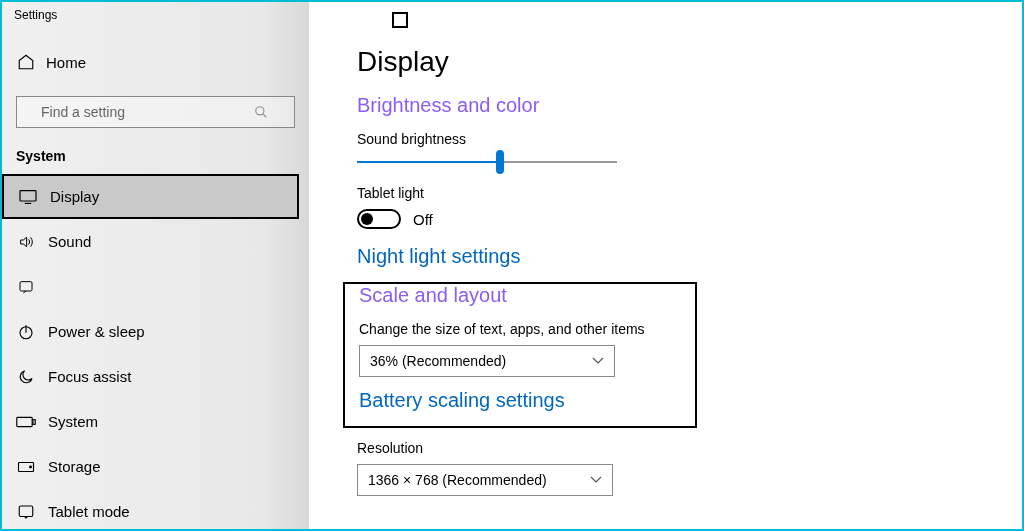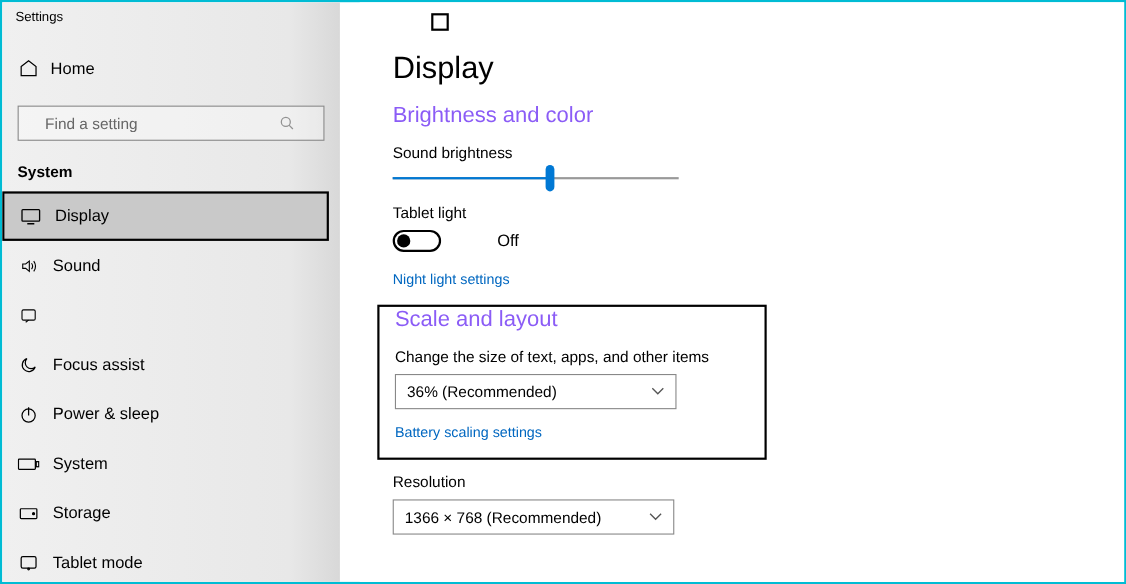--- a/index.html
+++ b/index.html
@@ -91,32 +91,32 @@
     }
     .slider-fill {
       position: absolute; left: 0; top: 0; height: 2px; background: #0078d4;
     }
     .slider-thumb {
       position: absolute; top: 50%; transform: translate(-50%, -50%);
       width: 8px; height: 24px; border-radius: 4px;
       background: #0078d4;
     }
 
-    .toggle-row { display: flex; align-items: center; margin-bottom: 16px; gap: 39px; }
+    .toggle-row { display: flex; align-items: center; margin-bottom: 16px; }
     .toggle {
       width: 44px; height: 20px; border: 2px solid #000; border-radius: 20px;
       position: relative; margin-right: 12px;
     }
     .toggle .knob {
       position: absolute; left: 2px; top: 2px; width: 12px; height: 12px;
       border-radius: 50%; background: #000;
     }
     .toggle-state { font-size: 15px; }
 
-    .link { color: #0067c0; font-size: 13px; cursor: pointer; display: inline-block; }
+    .link { color: #0067c0; font-size: 20px; cursor: pointer; display: inline-block; }
 
     .highlight-box {
       border: 2px solid #000;
       padding: 0 14px 14px 14px;
       margin: 14px 0 12px -14px;
       width: 354px;
     }
 
     .dropdown {
       width: 256px; height: 32px;
@@ -184,34 +184,34 @@
       <svg width="18" height="16" viewBox="0 0 24 24" fill="none" stroke="#000" stroke-width="1.5">
         <rect x="3" y="4" width="18" height="14" rx="2"></rect>
           <path d="M8 21 L12 18"></path>
       </svg>
     </span>
   </div>
 
   <div class="nav-item">
     <span class="icon">
       <svg width="18" height="18" viewBox="0 0 24 24" fill="none" stroke="#000" stroke-width="1.5">
-        <path d="M20 14 A8 8 0 1 1 10 4 A6 6 0 0 0 20 14 Z"></path>
-      </svg>
-    </span>
-    <span class="label">Focus assist</span>
-  </div>
-
-  <div class="nav-item">
-    <span class="icon">
-      <svg width="18" height="18" viewBox="0 0 24 24" fill="none" stroke="#000" stroke-width="1.5">
         <circle cx="12" cy="13" r="8"></circle>
           <path d="M12 3 V13"></path>
       </svg>
     </span>
     <span class="label">Power &amp; sleep</span>
+  </div>
+
+  <div class="nav-item">
+    <span class="icon">
+      <svg width="18" height="18" viewBox="0 0 24 24" fill="none" stroke="#000" stroke-width="1.5">
+        <path d="M20 14 A8 8 0 1 1 10 4 A6 6 0 0 0 20 14 Z"></path>
+      </svg>
+    </span>
+    <span class="label">Focus assist</span>
   </div>
 
   <div class="nav-item">
     <span class="icon">
       <svg width="20" height="12" viewBox="0 0 26 14" fill="none" stroke="#000" stroke-width="1.5">
         <rect x="1" y="1" width="20" height="12" rx="1"></rect>
           <rect x="22" y="4" width="3" height="6"></rect>
       </svg>
     </span>
     <span class="label">System</span>

